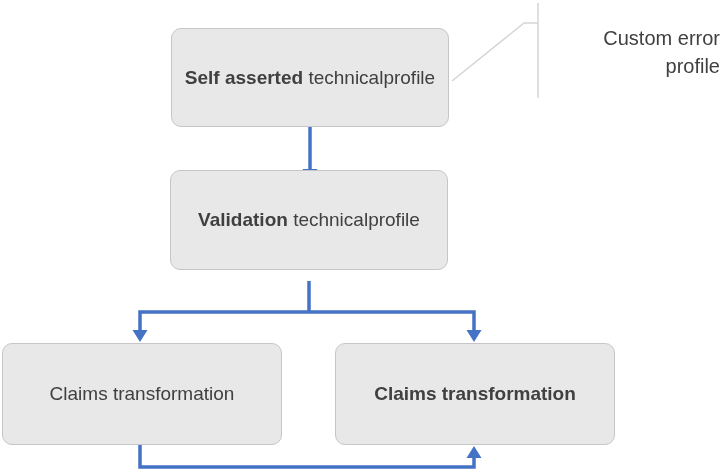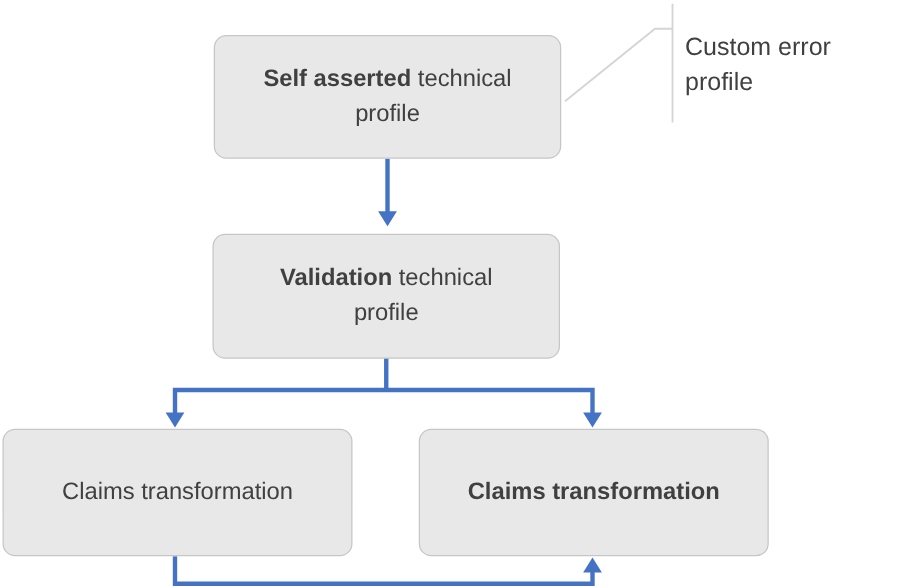--- a/index.html
+++ b/index.html
@@ -45,41 +45,41 @@
     stroke: var(--callout-line);
     stroke-width: 1.5;
   }
   .node {
     position: absolute;
     background: var(--box-fill);
     border: 1px solid var(--box-border);
     border-radius: 10px;
     box-sizing: border-box;
     display: flex;
-    flex-direction: column;
+    flex-direction: row;
     align-items: center;
     justify-content: center;
     text-align: center;
     color: var(--text);
     font-size: 19px;
     line-height: 28px;
   }
   .node .b { font-weight: bold; }
   .callout-text {
     position: absolute;
     left: 548px;
     top: 24px;
     width: 172px;
-    text-align: left;
+    text-align: right;
     color: var(--text);
     font-size: 20px;
     line-height: 28px;
   }
   #box-self-asserted { left: 171px; top: 28px;  width: 278px; height: 99px; }
-  #box-validation    { left: 170px; top: 187px; width: 278px; height: 100px; }
+  #box-validation    { left: 170px; top: 170px; width: 278px; height: 100px; }
   #box-claims-tp     { left: 2px;   top: 343px; width: 280px; height: 102px; }
   #box-claims        { left: 335px; top: 343px; width: 280px; height: 102px; }
 </style>
 </head>
 <body>
 
 <div class="canvas">
 
   <svg class="connector-layer" viewBox="0 0 727 470" xmlns="http://www.w3.org/2000/svg">
 

